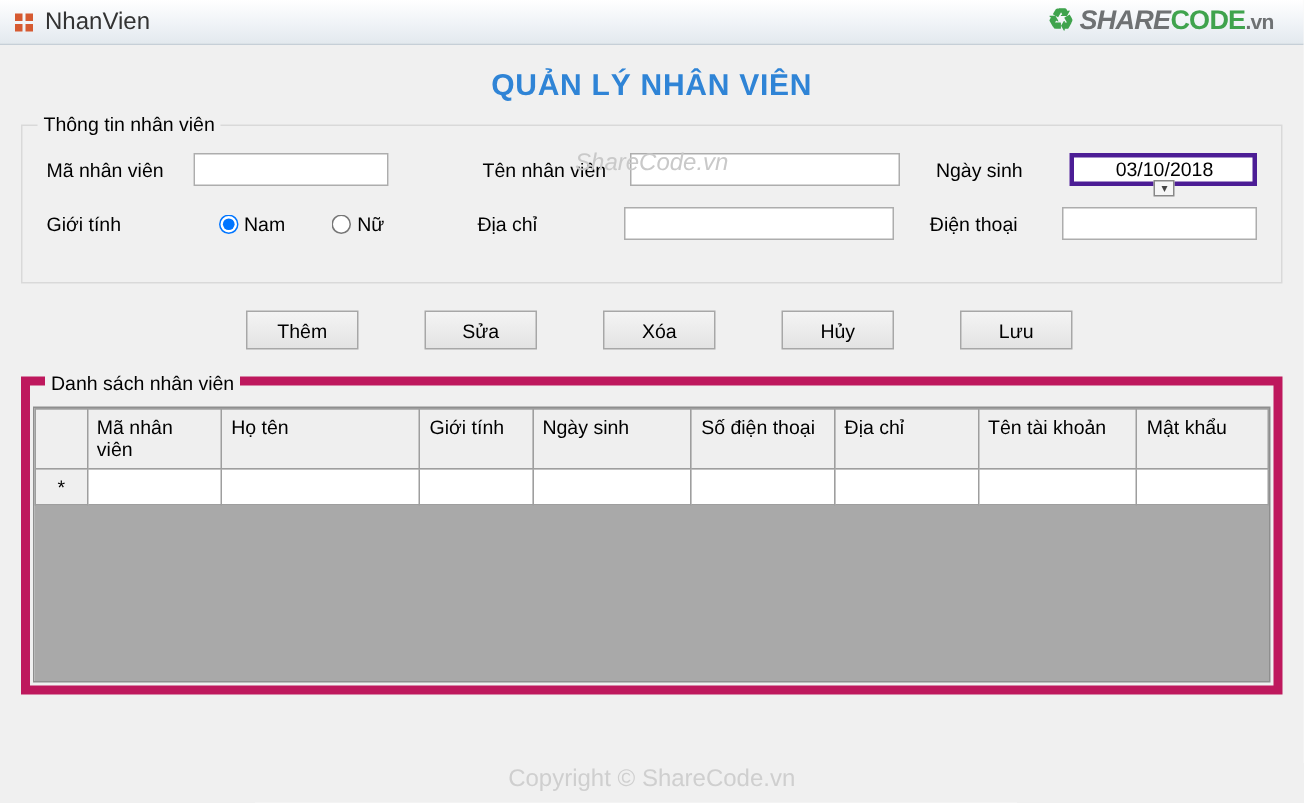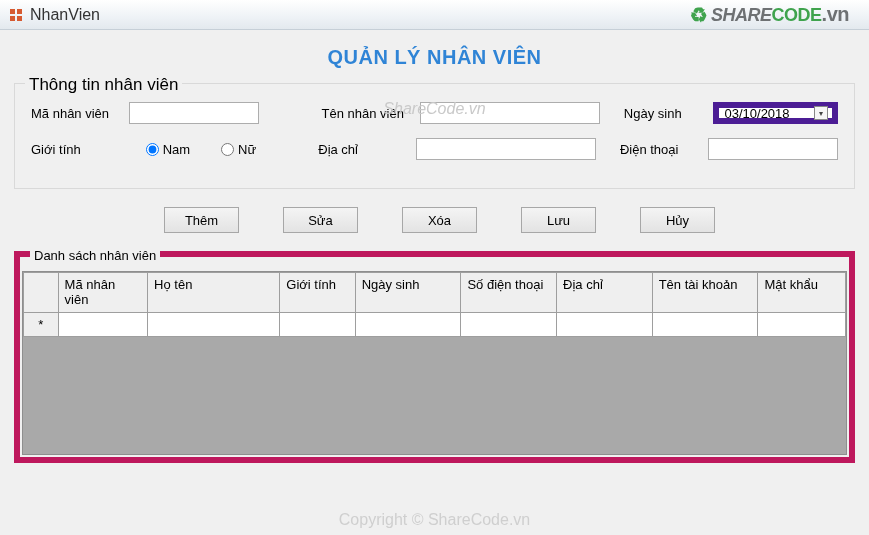--- a/index.html
+++ b/index.html
@@ -39,21 +39,21 @@
       display: flex; align-items: center;
       gap: 4px;
     }
     .watermark-logo .gear {
       color: #3fa34d;
       font-size: 20px;
       line-height: 1;
     }
     .watermark-logo .share { color: #6e7173; font-style: italic; }
     .watermark-logo .code { color: #3fa34d; }
-    .watermark-logo .vn { color: #6e7173; font-size: 20px; }
+    .watermark-logo .vn { color: #6e7173; font-size: 14px; }
     .client {
       background: #f0f0f0;
       height: calc(535px - 30px);
       padding: 10px 14px;
       position: relative;
     }
     .page-title {
       text-align: center;
       color: #2f84d6;
       font-size: 20px;
@@ -76,21 +76,21 @@
       background: #f0f0f0;
       position: relative;
       padding: 18px 16px 14px 16px;
       margin-bottom: 14px;
     }
     .groupbox > .legend {
       position: absolute;
       top: -9px; left: 10px;
       background: #f0f0f0;
       padding: 0 4px;
-      font-size: 17px;
+      font-size: 13px;
     }
     .form-row {
       display: flex;
       align-items: center;
       margin-bottom: 14px;
       gap: 12px;
     }
     .form-row .label { width: 90px; }
     .form-row .label.short { width: 80px; }
     .textbox {
@@ -100,25 +100,26 @@
       padding: 2px 4px;
       font-family: inherit;
       font-size: 13px;
     }
     .textbox.w1 { width: 130px; }
     .textbox.w2 { width: 180px; }
     .datefield {
       display: inline-flex;
       align-items: center;
       height: 22px;
-      border: 6px solid #4c1d95;
+      border: 3px solid #4c1d95;
       background: #fff;
       padding: 0 4px 0 6px;
       width: 130px;
       justify-content: space-between;
+      flex-direction: column;
     }
     .datefield .dd {
       width: 14px; height: 14px;
       border: 1px solid #888;
       display: inline-flex;
       align-items: center; justify-content: center;
       background: #f6f6f6;
       font-size: 8px;
       color: #444;
     }
@@ -259,22 +260,22 @@
       <span style="flex:1"></span>
       <span class="label short">Điện thoại</span>
       <input class="textbox w1" value="" style="">
     </div>
   </div>
 
   <div class="button-row">
     <button class="btn">Thêm</button>
     <button class="btn">Sửa</button>
     <button class="btn">Xóa</button>
+    <button class="btn">Hủy</button>
     <button class="btn">Lưu</button>
-    <button class="btn">Hủy</button>
   </div>
 
   <div class="list-group">
     <div class="legend">Danh sách nhân viên</div>
     <div class="grid-wrap">
       <table class="grid">
         <thead>
           <tr>
             <th class="rowhead"></th>
             <th class="col-manv">Mã nhân viên</th>

